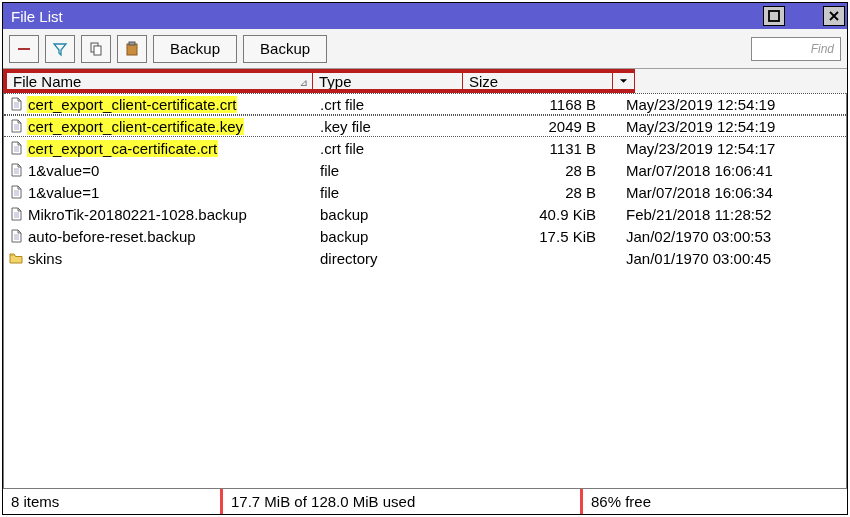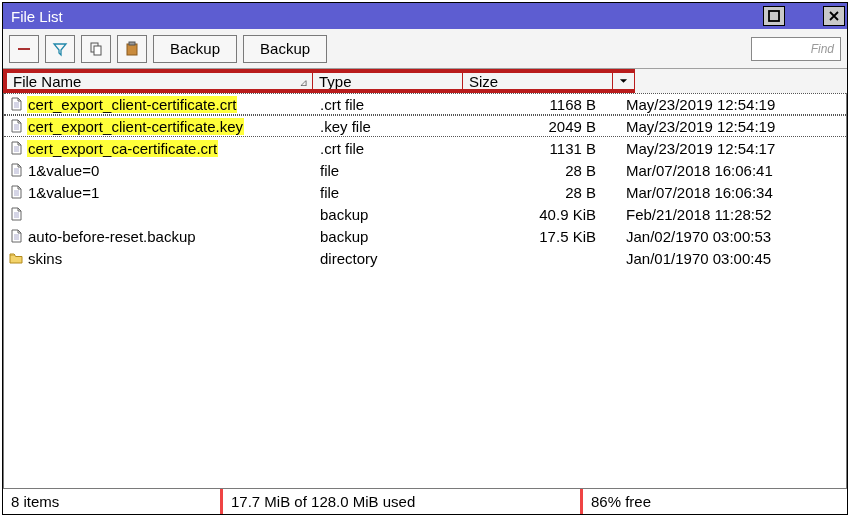--- a/index.html
+++ b/index.html
@@ -317,20 +317,21 @@
         <div class="cell c-name">
           <span class="ficon">
             <svg viewBox="0 0 14 14">
               <path d="M3 1 H9 L12 4 V13 H3 Z" fill="#fff" stroke="#666"></path>
               <path d="M9 1 V4 H12" fill="none" stroke="#666"></path>
               <line x1="5" y1="6" x2="10" y2="6" stroke="#aac"></line>
               <line x1="5" y1="8" x2="10" y2="8" stroke="#aac"></line>
               <line x1="5" y1="10" x2="10" y2="10" stroke="#aac"></line>
             </svg>
           </span>
+          <span class="txt">MikroTik-20180221-1028.backup</span>
         </div>
         <div class="cell c-type">backup</div>
         <div class="cell c-size">40.9 KiB</div>
         <div class="cell c-ctime">Feb/21/2018 11:28:52</div>
       </div>
       <div class="row">
         <div class="cell c-name">
           <span class="ficon">
             <svg viewBox="0 0 14 14">
               <path d="M3 1 H9 L12 4 V13 H3 Z" fill="#fff" stroke="#666"></path>

